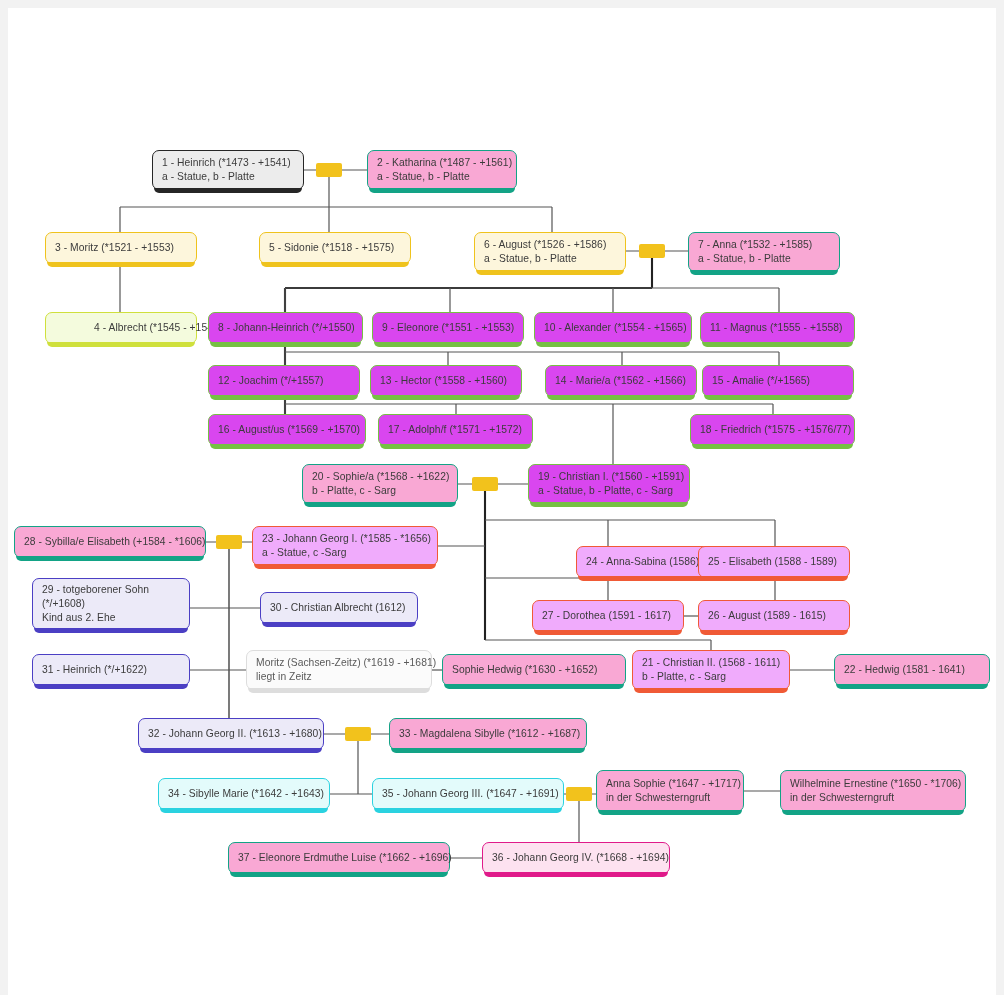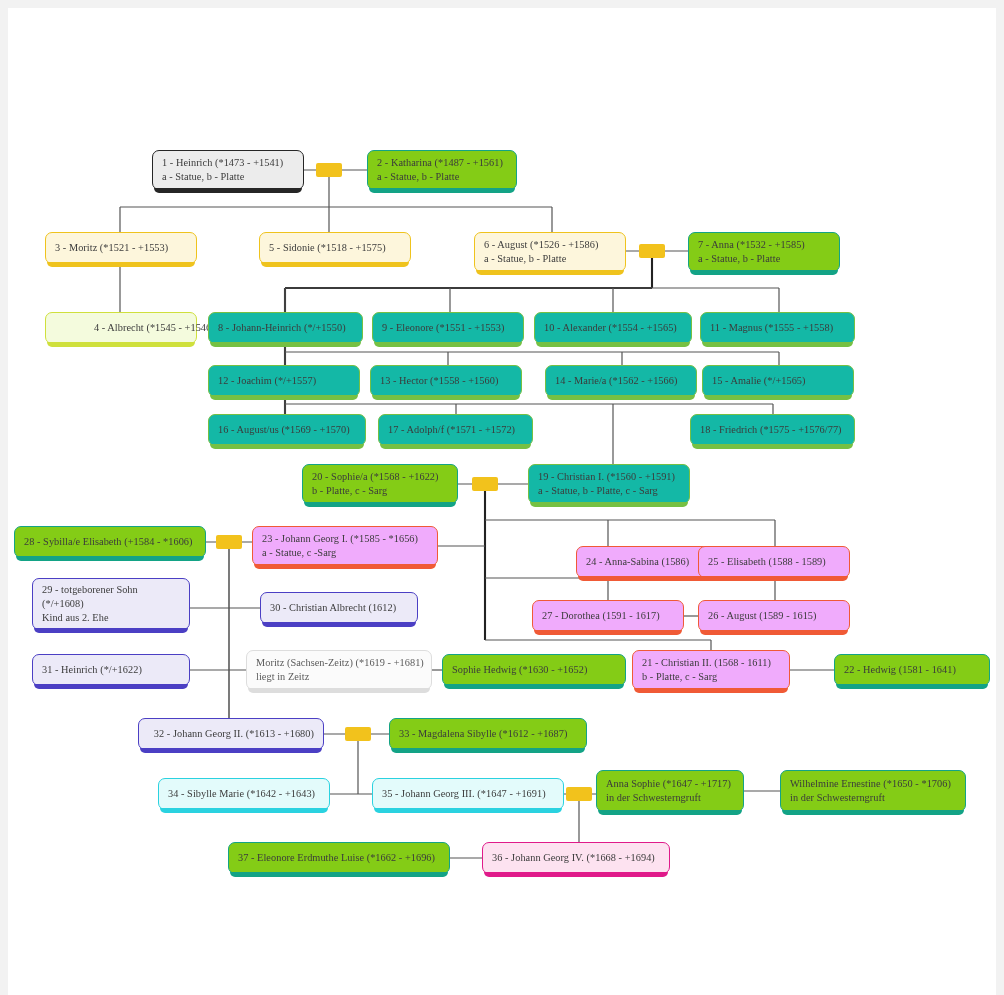--- a/index.html
+++ b/index.html
@@ -5,21 +5,21 @@
   html, body {
     margin: 0;
     padding: 0;
     background: #ffffff;
   }
   #canvas {
     position: relative;
     width: 1004px;
     height: 995px;
     background: #ffffff;
-    font-family: Liberation Serif, serif;
+    font-family: Liberation Sans, sans-serif;
     overflow: hidden;
   }
   
   .page-edge-top {
     position: absolute;
     left: 0; top: 0;
     width: 1004px; height: 8px;
     background: #f2f2f2;
   }
   .page-edge-left {
@@ -71,30 +71,30 @@
     height: 5px;
     border-radius: 0 0 6px 6px;
     background: inherit;
     z-index: -1;
   }
 
   
   .c-dark   { background:#ececec; border-color:#262626; }
   .c-dark::after   { background:#262626; }
 
-  .c-teal   { background:#84cc16; border-color:#13a386; }
+  .c-teal   { background:#f9a8d4; border-color:#13a386; }
   .c-teal::after   { background:#13a386; }
 
   .c-gold   { background:#fdf6dc; border-color:#efc31d; }
   .c-gold::after   { background:#efc31d; }
 
   .c-lime   { background:#f4fbdd; border-color:#cfe03c;padding-left:48px; }
   .c-lime::after   { background:#cfe03c; }
 
-  .c-green  { background:#14b8a6; border-color:#76c043; }
+  .c-green  { background:#d946ef; border-color:#76c043; }
   .c-green::after  { background:#76c043; }
 
   .c-salmon { background:#f0abfc; border-color:#f05a36; }
   .c-salmon::after { background:#f05a36; }
 
   .c-indigo { background:#eceaf8; border-color:#4b3fc4; }
   .c-indigo::after { background:#4b3fc4; }
 
   .c-cyan   { background:#e3fbfb; border-color:#2ad2e0; }
   .c-cyan::after   { background:#2ad2e0; }

